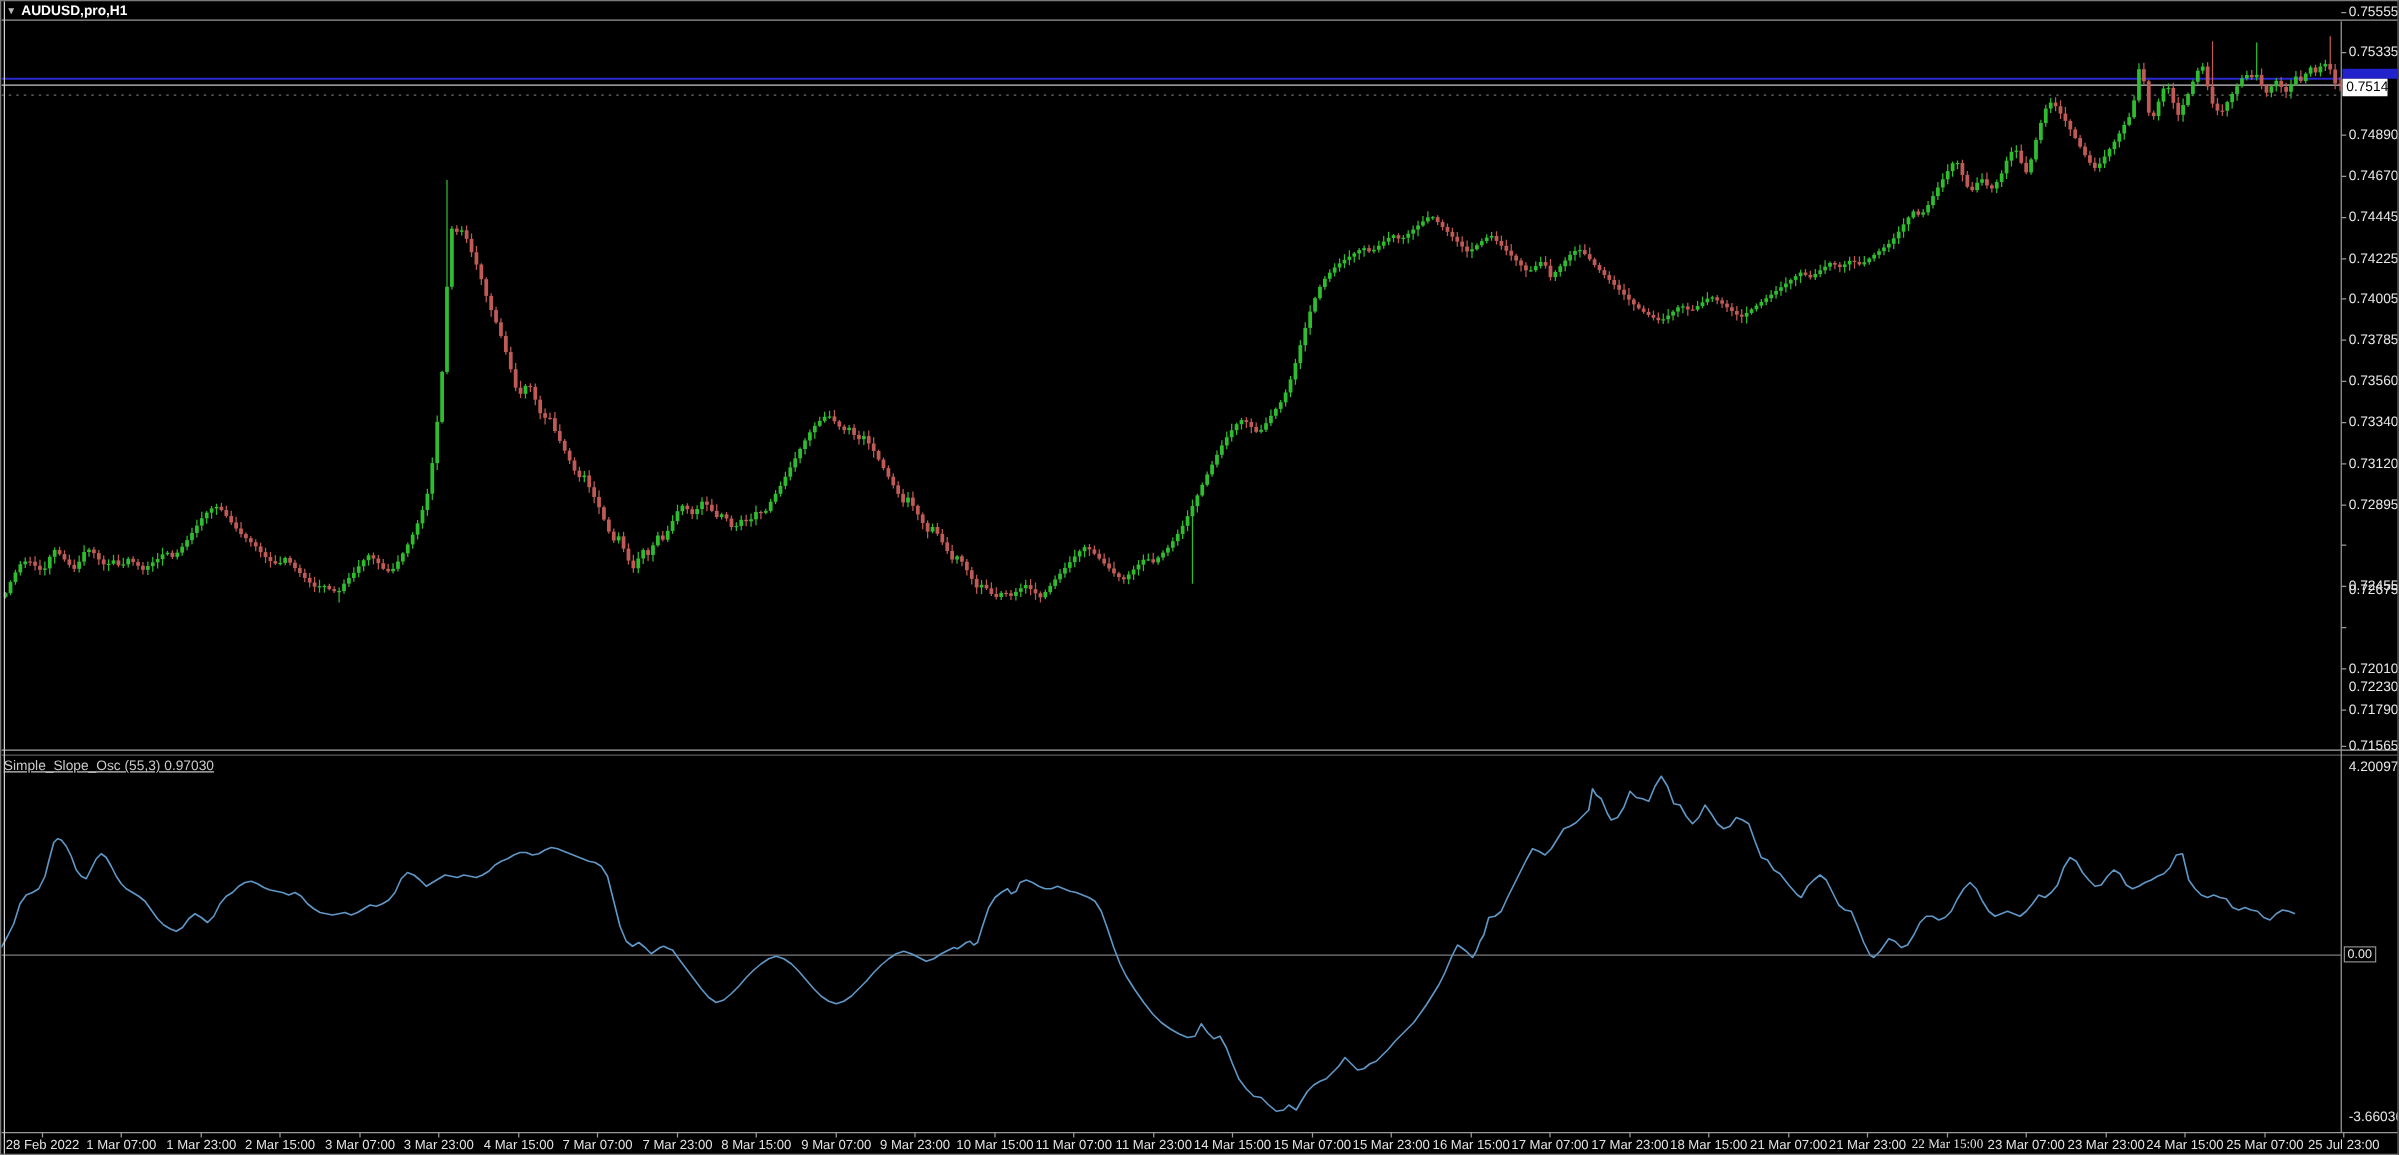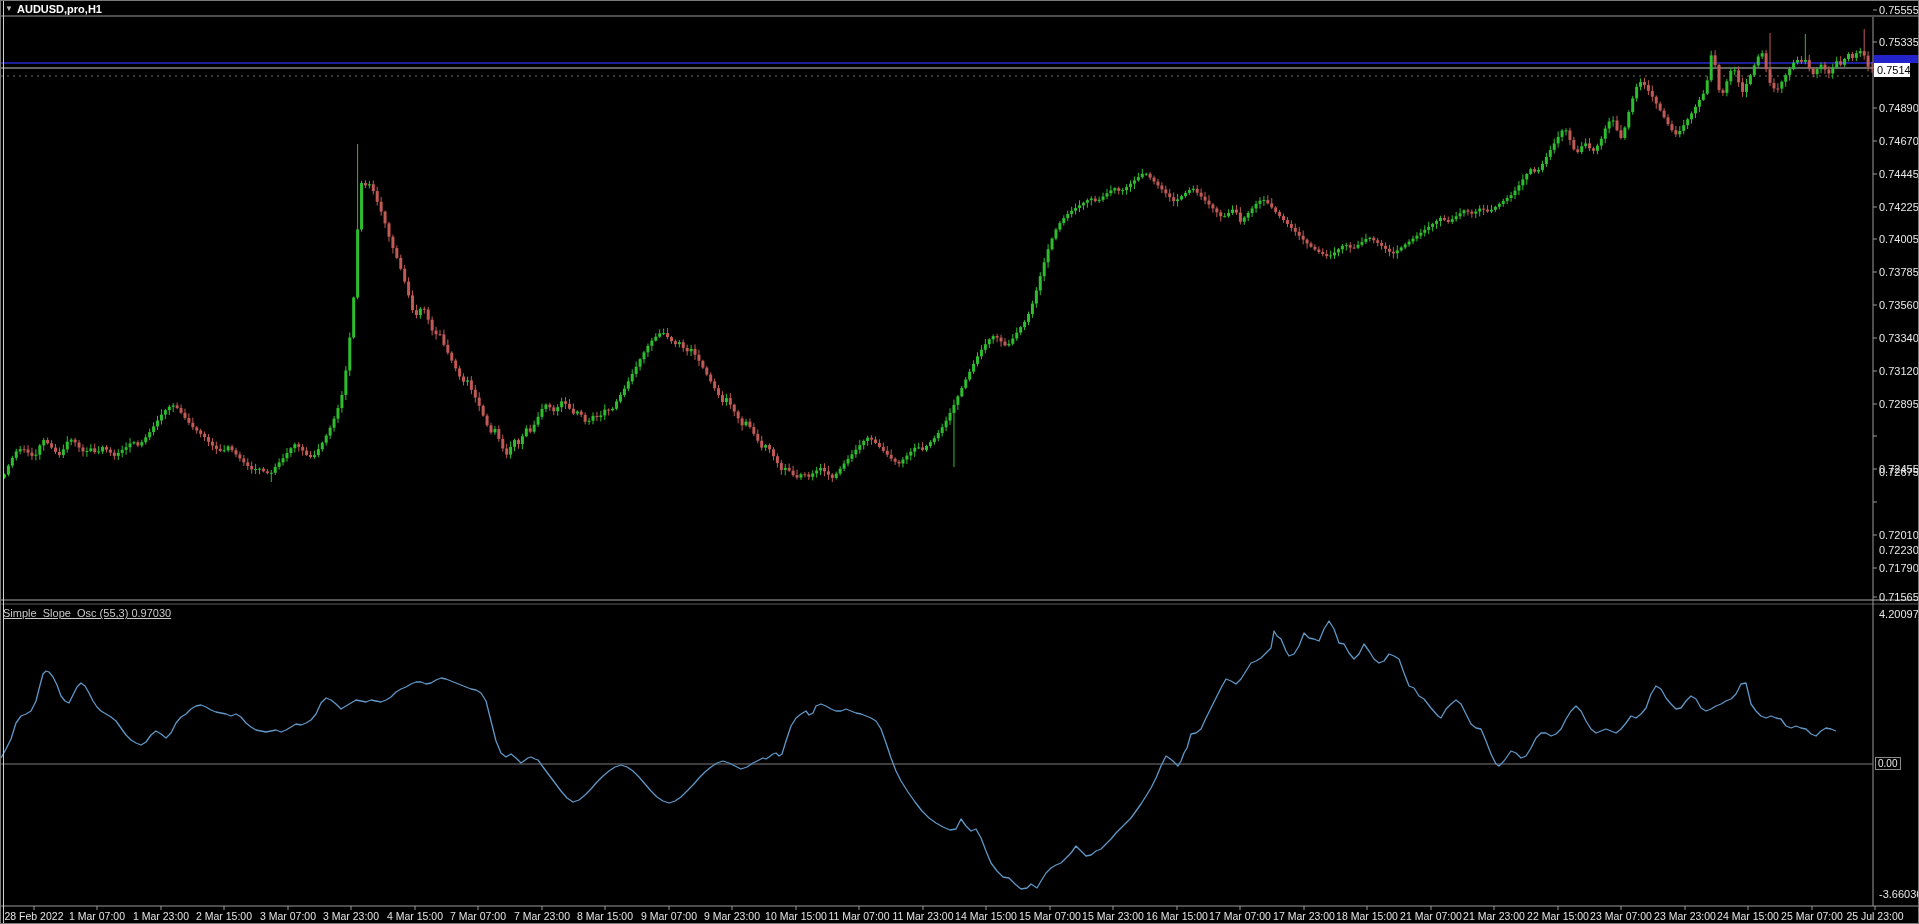--- a/index.html
+++ b/index.html
@@ -1089,20 +1089,20 @@
       <div class="lbl time-lbl" style="left: 922px;">11 Mar 23:00</div>
       <div class="lbl time-lbl" style="left: 985px;">14 Mar 15:00</div>
       <div class="lbl time-lbl" style="left: 1049px;">15 Mar 07:00</div>
       <div class="lbl time-lbl" style="left: 1112px;">15 Mar 23:00</div>
       <div class="lbl time-lbl" style="left: 1176px;">16 Mar 15:00</div>
       <div class="lbl time-lbl" style="left: 1239px;">17 Mar 07:00</div>
       <div class="lbl time-lbl" style="left: 1303px;">17 Mar 23:00</div>
       <div class="lbl time-lbl" style="left: 1366px;">18 Mar 15:00</div>
       <div class="lbl time-lbl" style="left: 1430px;">21 Mar 07:00</div>
       <div class="lbl time-lbl" style="left: 1493px;">21 Mar 23:00</div>
-      <div class="lbl time-lbl" style="left: 1557px;">22 Mar 15:00</div>
+      <div class="lbl time-lbl" style="left: 1557px; font-family: Liberation Serif, serif;">22 Mar 15:00</div>
       <div class="lbl time-lbl" style="left: 1620px;">23 Mar 07:00</div>
       <div class="lbl time-lbl" style="left: 1684px;">23 Mar 23:00</div>
       <div class="lbl time-lbl" style="left: 1747px;">24 Mar 15:00</div>
       <div class="lbl time-lbl" style="left: 1811px;">25 Mar 07:00</div>
       <div class="lbl time-lbl" style="left: 1874px;">25 Jul 23:00</div>
     </div>
 </div>
 
 </body></html>

